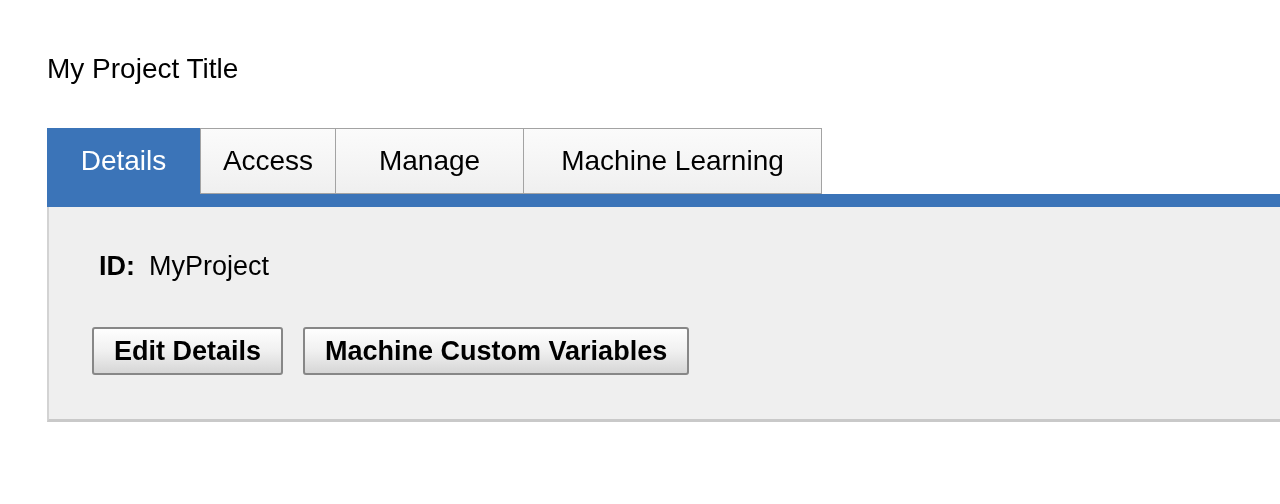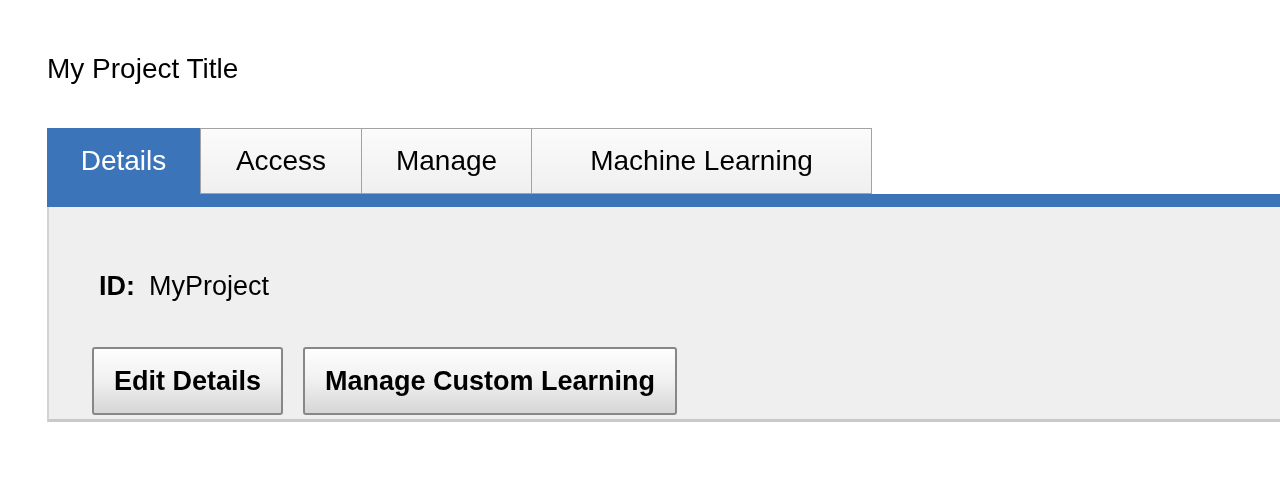--- a/index.html
+++ b/index.html
@@ -54,52 +54,51 @@
     border: 1px solid var(--tab-border);
     color: #000;
   }
   .tab.inactive + .tab.inactive { margin-left: -1px; }
   .tab.active {
     background: var(--accent-blue);
     border: none;
     color: #ffffff;
   }
   .w-details   { width: 153px; }
-  .w-access    { width: 162px; margin-top: 24px; }
-  .w-manage    { width: 171px; }
+  .w-access    { width: 136px; margin-top: 24px; }
+  .w-manage    { width: 189px; }
   .w-pipelines { width: 184px; }
-  .w-ml        { width: 341px; }
+  .w-ml        { width: 299px; }
   .accent-bar {
     height: 13px;
     background: var(--accent-blue);
     width: 1233px; 
   }
   .panel {
     width: 1233px;
     height: 215px;
     background: var(--panel-bg);
     border-left: 2px solid #D3D3D3;
     border-bottom: 3px solid var(--panel-border);
     padding: 43px 0 0 43px;
   }
   .id-row {
     margin-left: 7px;
     font-size: 27px;
     line-height: 33px;
-    margin-top: 20px;
   }
   .id-label { font-weight: 700; }
   .id-value { font-weight: 400; margin-left: 14px; }
   .btn-row {
     margin-top: 44px;
     display: flex;
     gap: 20px;
   }
   .btn {
-    height: 68px;
+    height: 48px;
     padding: 0 20px;
     font-family: "Liberation Sans", sans-serif;
     font-size: 27px;
     font-weight: 700;
     color: #000;
     background: linear-gradient(180deg, #FEFEFE 0%, #F0F0F0 50%, #D6D6D6 100%);
     border: 2px solid var(--button-border);
     border-radius: 3px;
     cursor: pointer;
     white-space: nowrap;
@@ -122,18 +121,18 @@
   <div class="accent-bar"></div>
 
   <div class="panel">
 
     <div class="id-row">
       <span class="id-label">ID:</span><span class="id-value">MyProject</span>
     </div>
 
     <div class="btn-row">
       <button class="btn">Edit Details</button>
-      <button class="btn">Manage Custom Learning</button>
+      <button class="btn">Machine Custom Variables</button>
     </div>
 
   </div>
 
 </div>
 
 </body></html>

